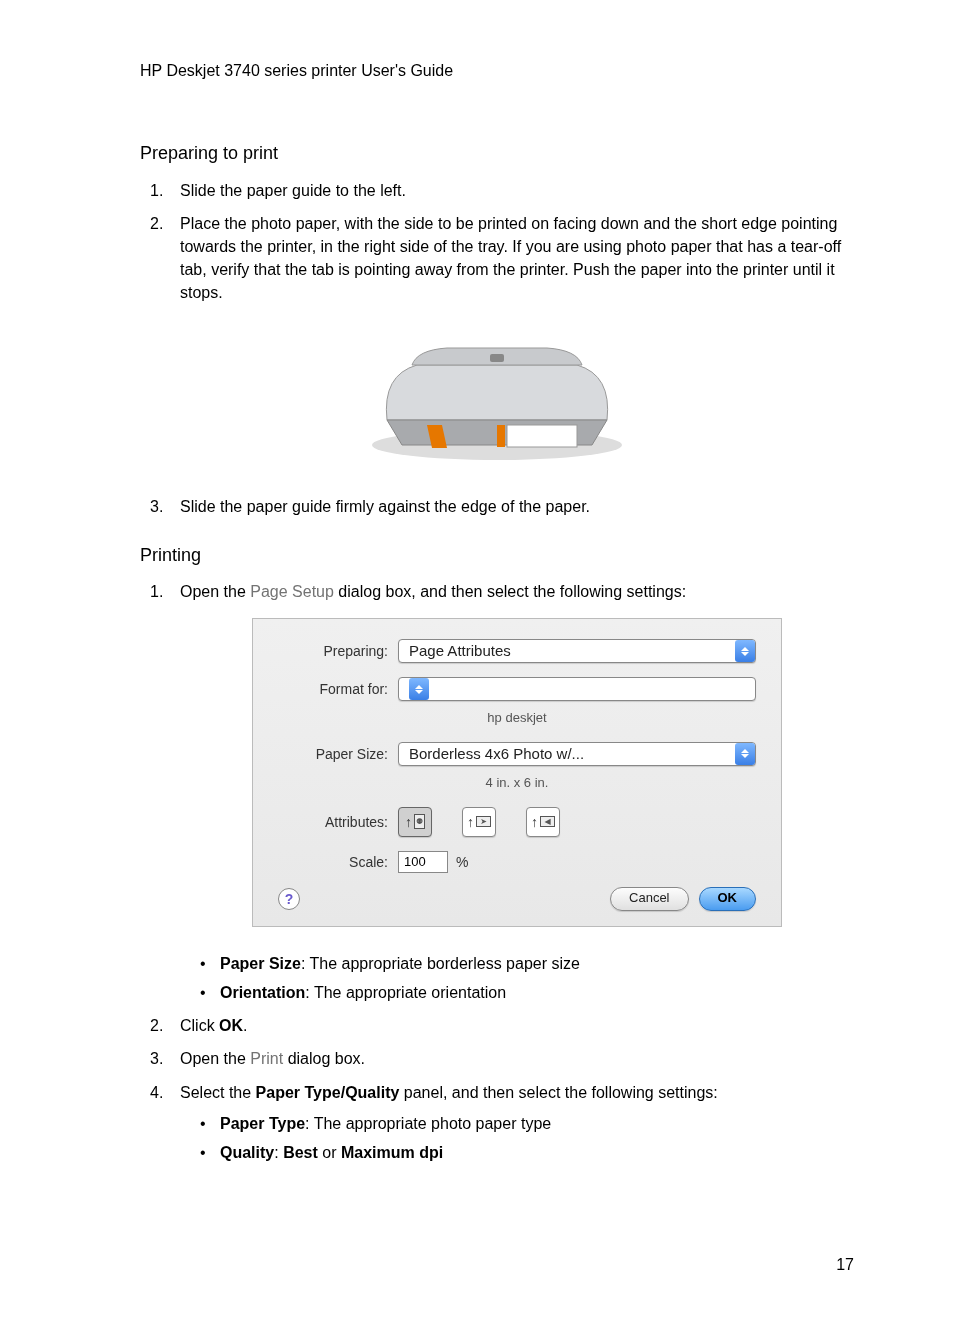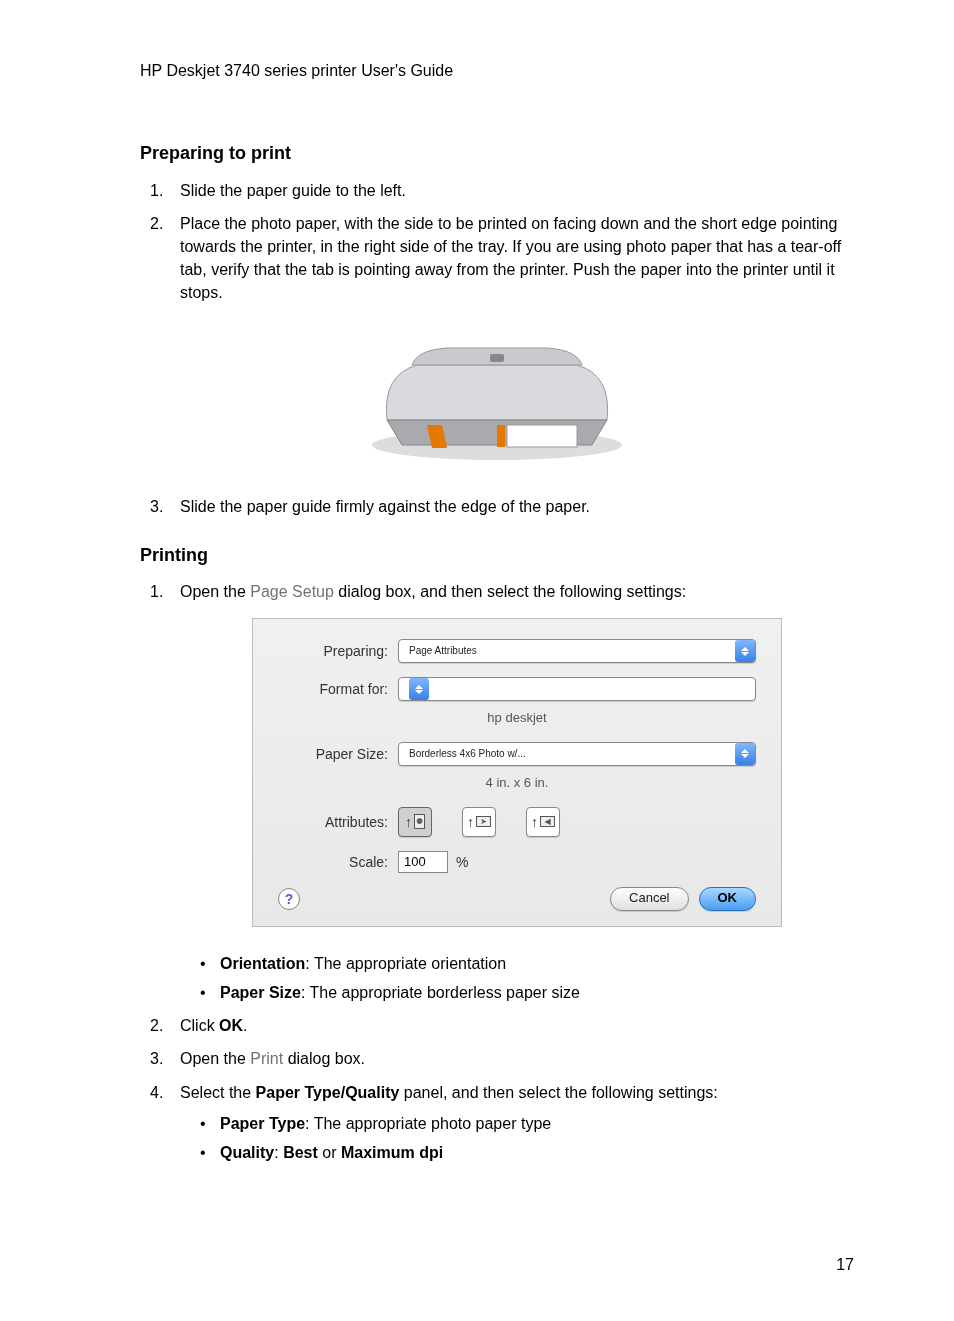--- a/index.html
+++ b/index.html
@@ -11,21 +11,21 @@
     width: 954px;
     padding: 60px 100px 40px 140px;
     line-height: 1.4;
   }
   .header-title {
     font-size: 16px;
     margin-bottom: 59px;
   }
   h3.section {
     font-size: 18px;
-    font-weight: bold;
+    font-weight: normal;
     margin-bottom: 12px;
   }
   ol.numbered {
     list-style: none;
     counter-reset: item;
     padding-left: 40px;
     margin-bottom: 25px;
   }
   ol.numbered > li {
     counter-increment: item;
@@ -85,21 +85,21 @@
     display: flex;
     align-items: center;
     background: #fff;
     border: 1px solid #888;
     border-radius: 4px;
     height: 24px;
     padding: 0 0 0 10px;
     box-shadow: 0 1px 1px rgba(0,0,0,0.15);
     position: relative;
   }
-  .dropdown-text { flex: 1; font-size: 10px; color:#222;}
+  .dropdown-text { flex: 1; font-size: 15px; color:#222;}
   .dropdown-arrow {
     width: 20px;
     height: 22px;
     background: linear-gradient(#7fb8ff, #3a7fe6);
     border-radius: 3px;
     display: flex;
     flex-direction: column;
     align-items: center;
     justify-content: center;
     gap: 1px;
@@ -295,22 +295,22 @@
       </div>
       <div class="dialog-footer">
         <div class="help-btn">?</div>
         <div class="spacer"></div>
         <div class="aqua-btn">Cancel</div>
         <div class="aqua-btn primary">OK</div>
       </div>
     </div>
 
     <ul class="bullets">
+      <li><span class="bold">Paper Size</span><span>: The appropriate borderless paper size</span></li>
       <li><span class="bold">Orientation</span><span>: The appropriate orientation</span></li>
-      <li><span class="bold">Paper Size</span><span>: The appropriate borderless paper size</span></li>
     </ul>
   </li>
   <li>
     <span>Click </span><span class="bold">OK</span><span>.</span>
   </li>
   <li>
     <span>Open the </span><span class="link">Print</span><span> dialog box.</span>
   </li>
   <li>
     <span>Select the </span><span class="bold">Paper Type/Quality</span><span> panel, and then select the following settings:</span>

